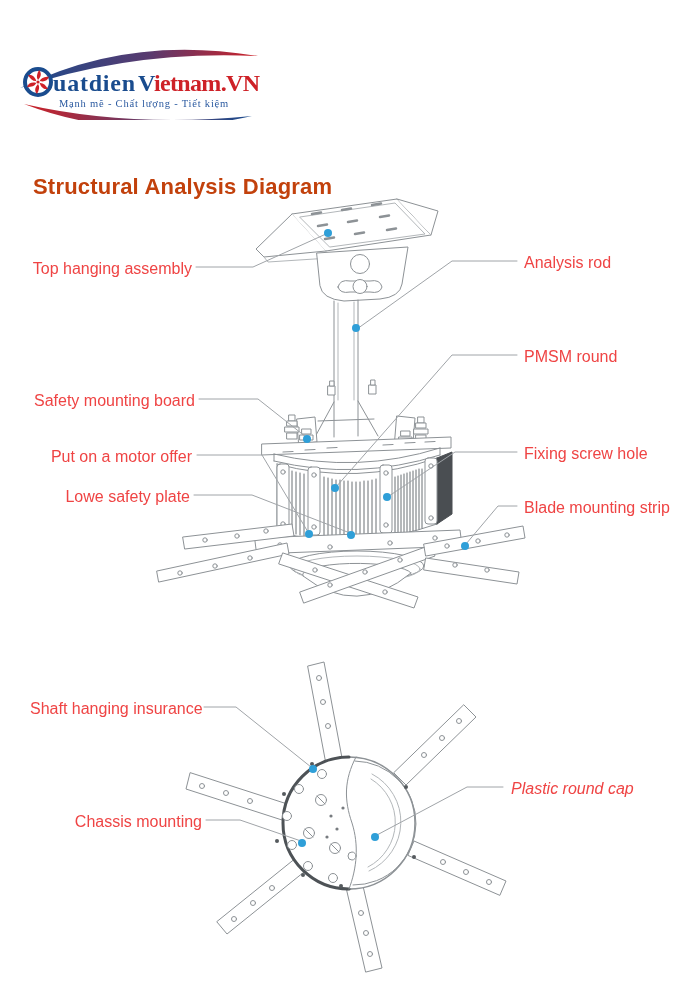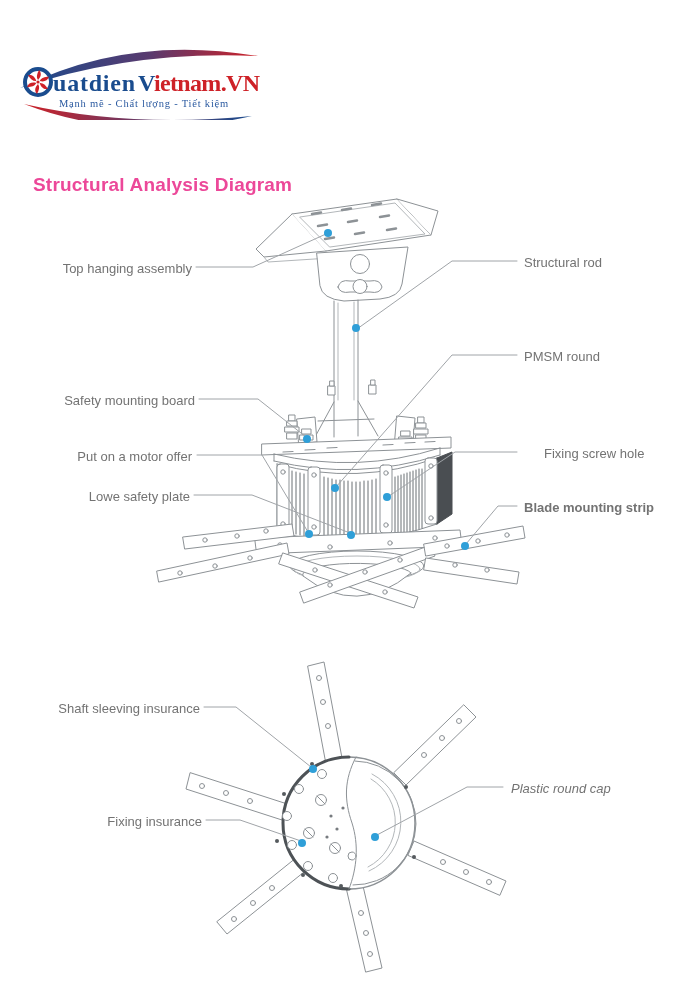--- a/index.html
+++ b/index.html
@@ -1,32 +1,32 @@
 <!DOCTYPE html>
 <html><head>
 <meta charset="utf-8">
 <style>
   html,body{margin:0;padding:0;background:#ffffff;}
   body{width:700px;height:1000px;position:relative;font-family:"Liberation Sans",sans-serif;overflow:hidden;}
   .logo{position:absolute;left:8px;top:20px;width:256px;height:100px;cursor:pointer;font-family:Liberation Serif, serif;}
-  .heading{position:absolute;left:33px;top:174px;font-size:19px;font-weight:800;color:#ec4899;letter-spacing:.2px;}
+  .heading{position:absolute;left:33px;top:174px;font-size:22px;font-weight:800;color:#c2410c;letter-spacing:.2px;}
   .artwork{position:absolute;left:0;top:0;width:700px;height:1000px;}
-  .lbl{position:absolute;font-size:13px;color:#737373;line-height:15px;white-space:nowrap;}
+  .lbl{position:absolute;font-size:16px;color:#ef4444;line-height:15px;white-space:nowrap;}
   .lbl.right-side{text-align:left;}
   .lbl.left-side{text-align:right;}
   .l-top-hanging{left:30px;top:261px;width:162px;}
   .l-safety-board{left:30px;top:393px;width:165px;}
   .l-safe-offer{left:30px;top:449px;width:162px;}
   .l-lowe-plate{left:30px;top:489px;width:160px;}
   .l-shaft-sleeving{left:30px;top:701px;width:170px;}
   .l-chassis{left:30px;top:814px;width:172px;}
   .l-extension{left:524px;top:255px;}
   .l-pmsm{left:524px;top:349px;}
-  .l-fixing{left:544px;top:446px;}
-  .l-blade-strip{left:524px;top:500px;font-weight:bold;}
+  .l-fixing{left:524px;top:446px;}
+  .l-blade-strip{left:524px;top:500px;}
   .l-plastic-cap{left:511px;top:781px;font-style:italic;}
 </style>
 </head>
 <body>
 
 <div class="logo">
   <svg width="256" height="100" viewBox="0 0 256 100">
     <defs>
       <linearGradient id="gtop" x1="0" y1="0" x2="1" y2="0">
         <stop offset="0" stop-color="#1a4c8e"></stop>
@@ -276,22 +276,22 @@
     </g>
     <g fill="#2f9fd8" stroke="none">
       <circle cx="313" cy="769" r="4"></circle>
       <circle cx="302" cy="843" r="4"></circle>
       <circle cx="375" cy="837" r="4"></circle>
     </g>
   </g>
 </svg>
 
 <div class="lbl left-side l-top-hanging">Top hanging assembly</div>
-<div class="lbl right-side l-extension">Structural rod</div>
+<div class="lbl right-side l-extension">Analysis rod</div>
 <div class="lbl right-side l-pmsm">PMSM round</div>
 <div class="lbl left-side l-safety-board">Safety mounting board</div>
 <div class="lbl left-side l-safe-offer">Put on a motor offer</div>
 <div class="lbl right-side l-fixing">Fixing screw hole</div>
 <div class="lbl left-side l-lowe-plate">Lowe safety plate</div>
 <div class="lbl right-side l-blade-strip">Blade mounting strip</div>
-<div class="lbl left-side l-shaft-sleeving">Shaft sleeving insurance</div>
+<div class="lbl left-side l-shaft-sleeving">Shaft hanging insurance</div>
 <div class="lbl right-side l-plastic-cap">Plastic round cap</div>
-<div class="lbl left-side l-chassis">Fixing insurance</div>
+<div class="lbl left-side l-chassis">Chassis mounting</div>
 
 </body></html>

